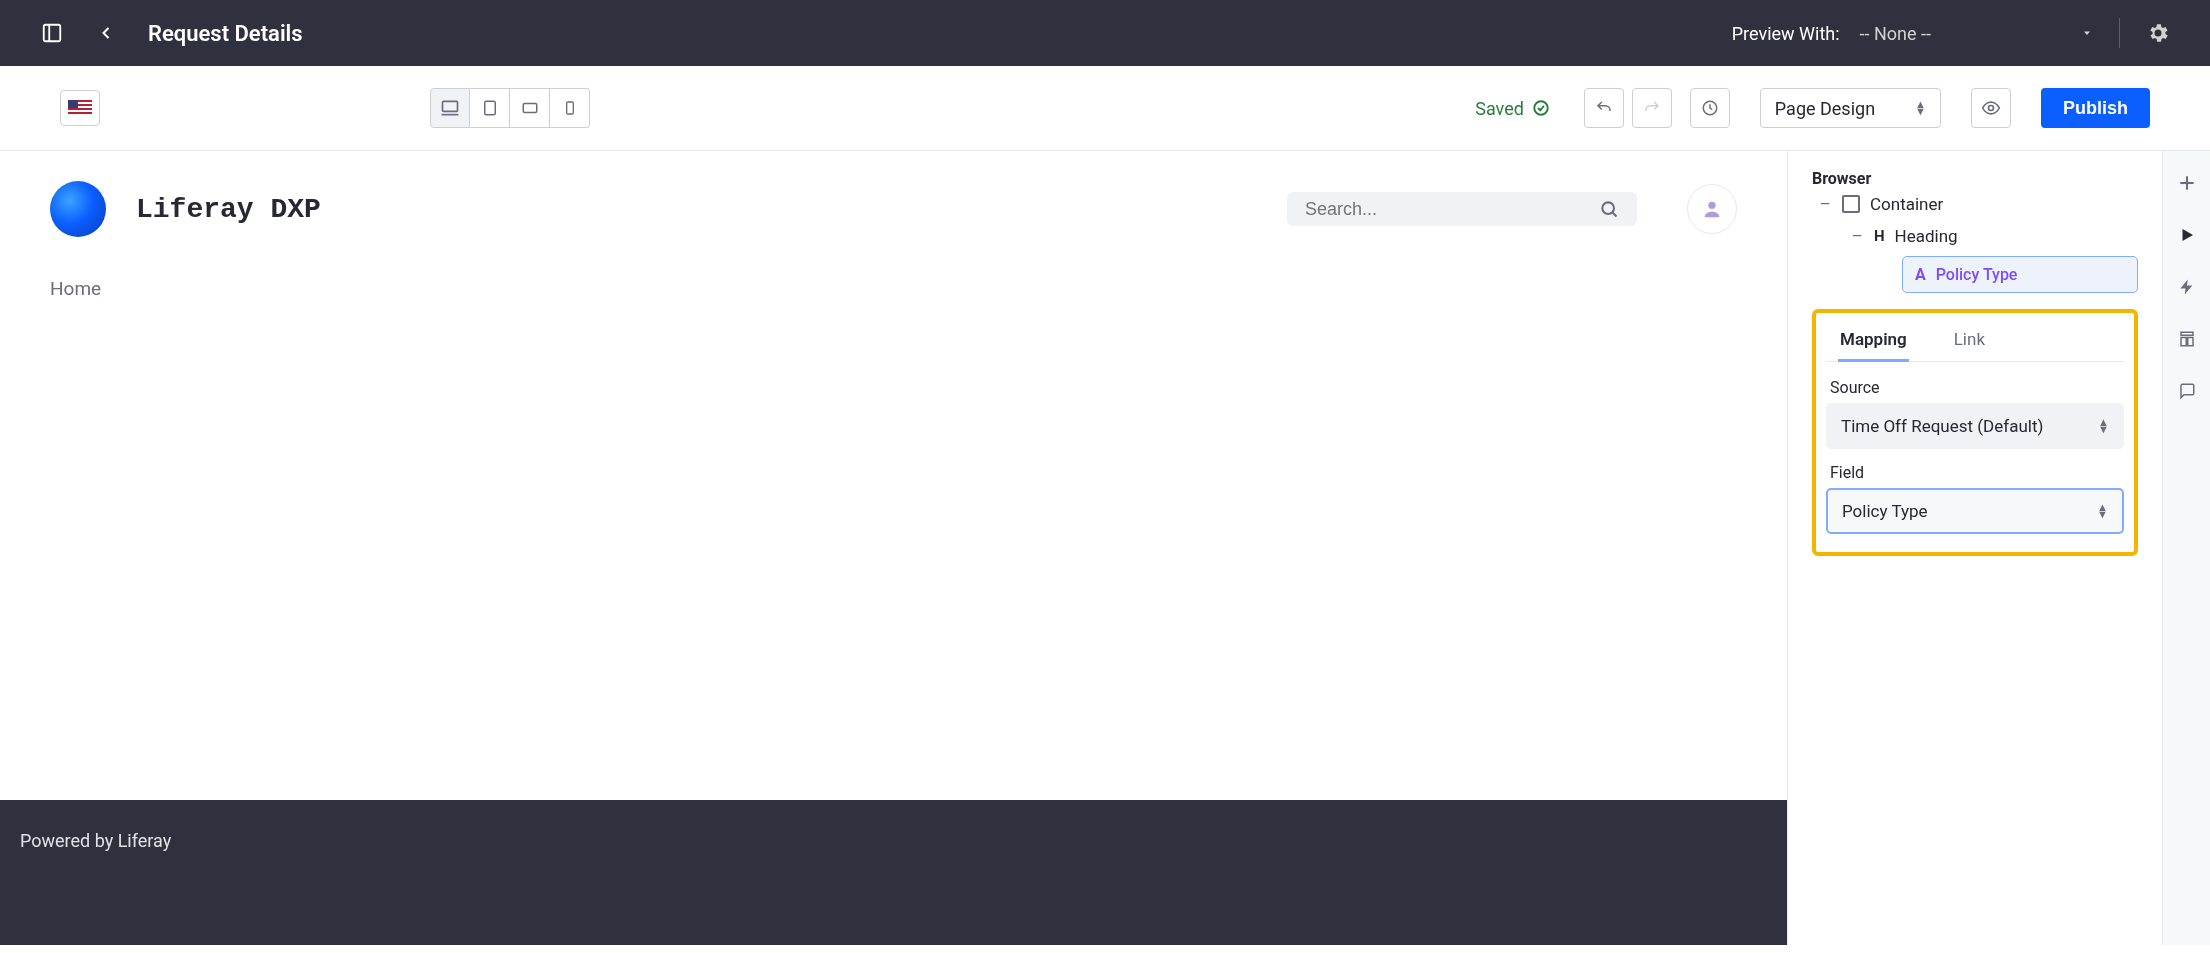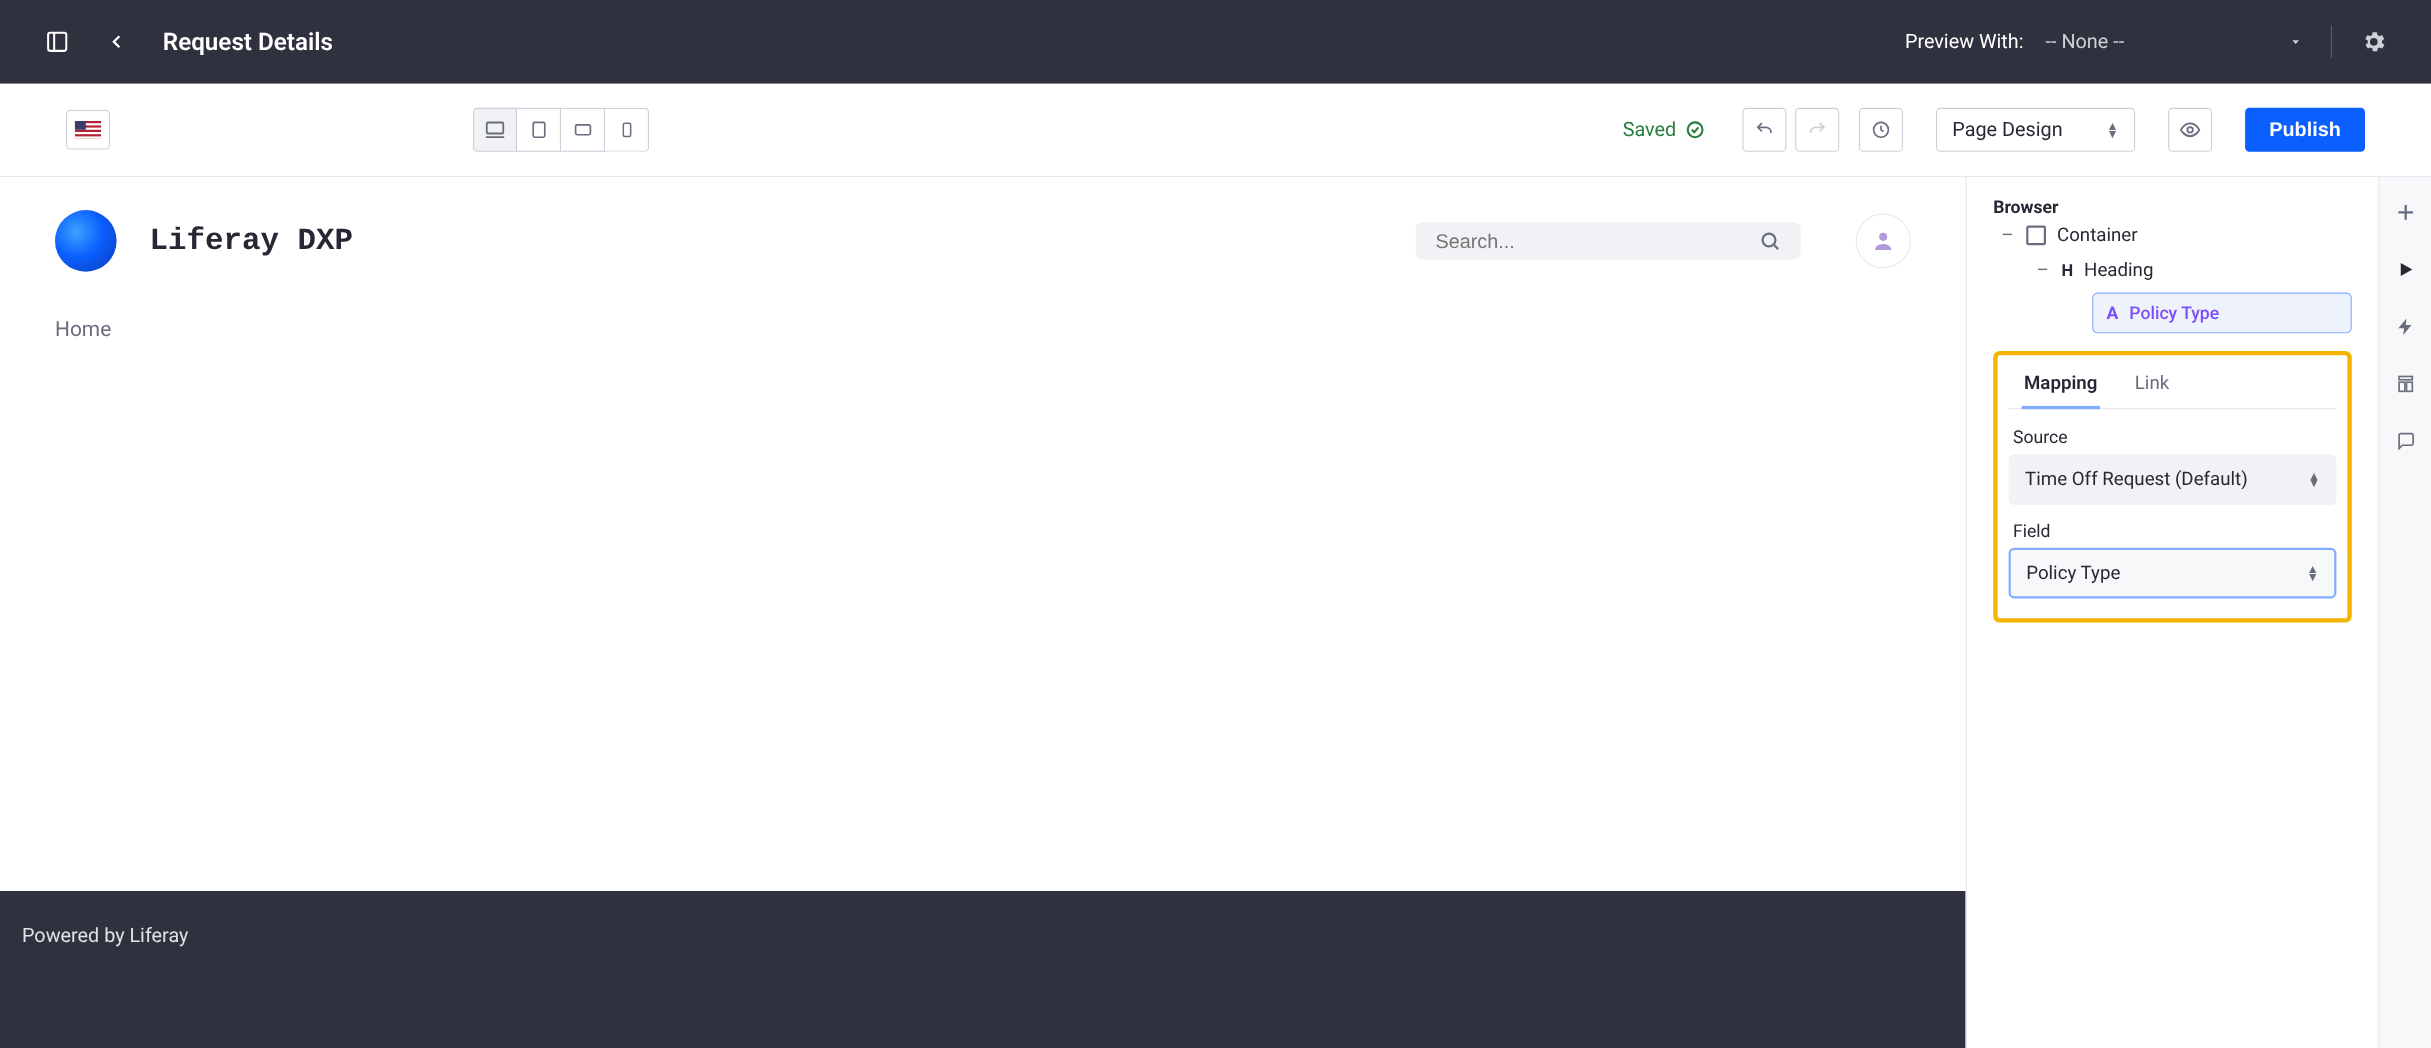--- a/index.html
+++ b/index.html
@@ -5,21 +5,21 @@
   * { box-sizing: border-box; margin: 0; padding: 0; }
   body {
     font-family: -apple-system, BlinkMacSystemFont, "Segoe UI", Roboto, "Helvetica Neue", Arial, sans-serif;
     background: #fff;
     color: #272833;
     overflow: hidden;
   }
   .topbar {
     background: #30313f;
     color: #fff;
-    height: 76px;
+    height: 66px;
     display: flex;
     align-items: center;
     padding: 0 40px;
   }
   .topbar-left { display: flex; align-items: center; gap: 30px; }
   .topbar-icon { width:24px; height:24px; display:flex; align-items:center; justify-content:center; cursor:pointer; }
   .topbar-title { font-size: 22px; font-weight: 600; }
   .topbar-right { margin-left:auto; display:flex; align-items:center; gap:20px; }
   .preview-label { font-size:18px; color:#fff; }
   .preview-select { font-size:18px; color:#cfd1d4; display:flex; align-items:center; gap:150px; cursor:pointer;}
@@ -69,21 +69,21 @@
   .tree-indent1 { padding-left:6px;}
   .tree-indent2 { padding-left:38px;}
   .tree-indent3 { padding-left:90px;}
   .tree-collapse { color:#6b6c7e; width:14px; text-align:center;}
   .tree-icon-box { width:18px; height:18px; border:2px solid #6b6c7e; border-radius:2px;}
   .tree-H { font-weight:700; font-size:15px;}
   .tree-selected { border:1px solid #80acff; background:#eef2fa; border-radius:5px; padding:8px 12px; display:flex; align-items:center; gap:10px; color:#7c4dff; font-weight:500; margin-top:4px;}
   .tree-selected .A { font-weight:700; color:#7c4dff;}
 
   .highlight-box { border:4px solid #f5b400; border-radius:6px; margin-top:16px; padding:12px 10px 18px 10px;}
-  .sub-tabs { display:flex; gap:30px; border-bottom:1px solid #e7e7ed; margin-bottom:16px; padding-left:12px;}
+  .sub-tabs { display:flex; gap:43px; border-bottom:1px solid #e7e7ed; margin-bottom:16px; padding-left:12px;}
   .sub-tab { padding:4px 2px 10px 2px; font-size:17px; color:#6b6c7e; cursor:pointer;}
   .sub-tab.active { color:#272833; font-weight:600; border-bottom:3px solid #80acff; margin-bottom:-1px;}
   .form-label { font-size:16px; color:#272833; margin:8px 0 6px 4px;}
   .form-select { width:100%; height:46px; background:#f1f2f5; border:1px solid #f1f2f5; border-radius:5px; display:flex; align-items:center; justify-content:space-between; padding:0 14px; font-size:17px; cursor:pointer;}
   .form-select.focused { border:2px solid #80acff; background:#f7f8f9;}
   .stepper { display:flex; flex-direction:column; line-height:7px; font-size:11px; color:#6b6c7e;}
 
   .right-rail { width:48px; background:#f7f8f9; border-left:1px solid #e7e7ed; display:flex; flex-direction:column; align-items:center; padding-top:16px; gap:20px;}
   .rail-btn { width:32px; height:32px; display:flex; align-items:center; justify-content:center; cursor:pointer; color:#6b6c7e;}
   .rail-btn.active { color:#272833;}

